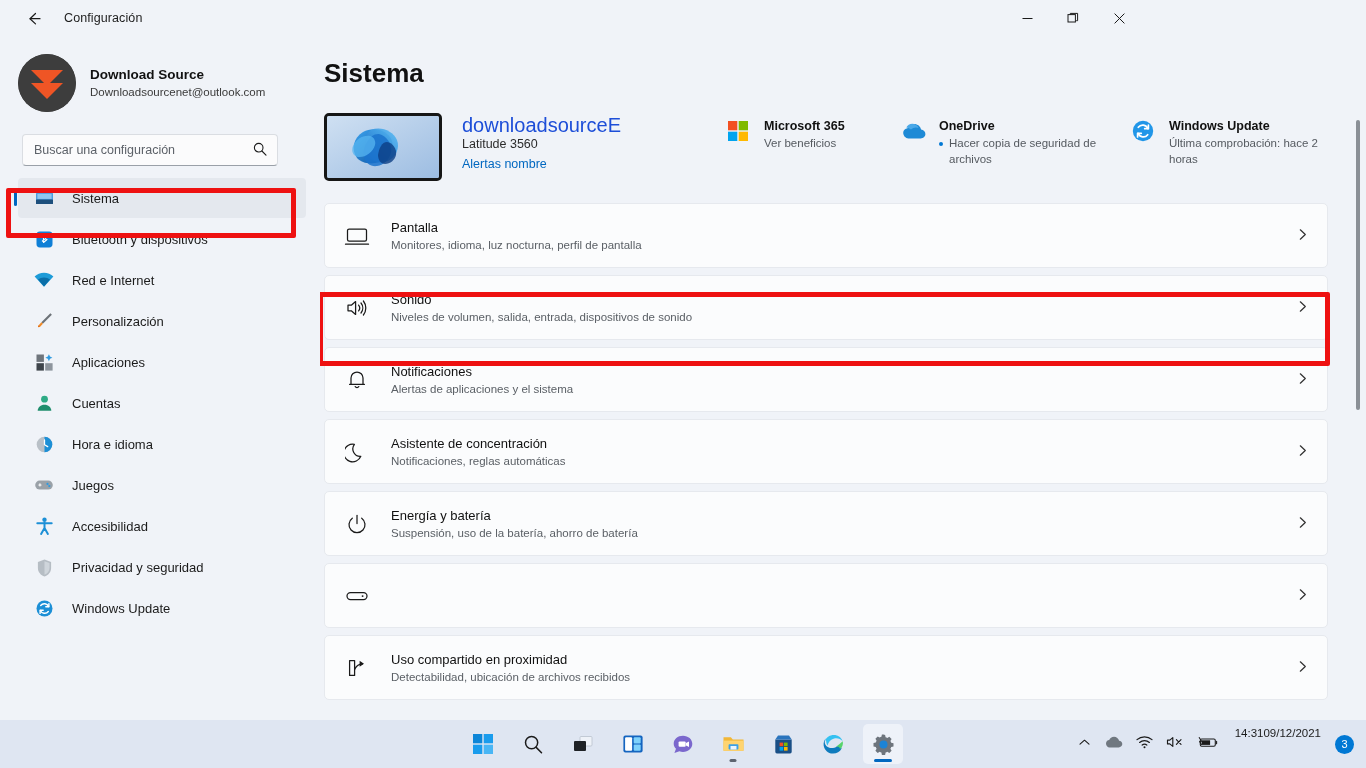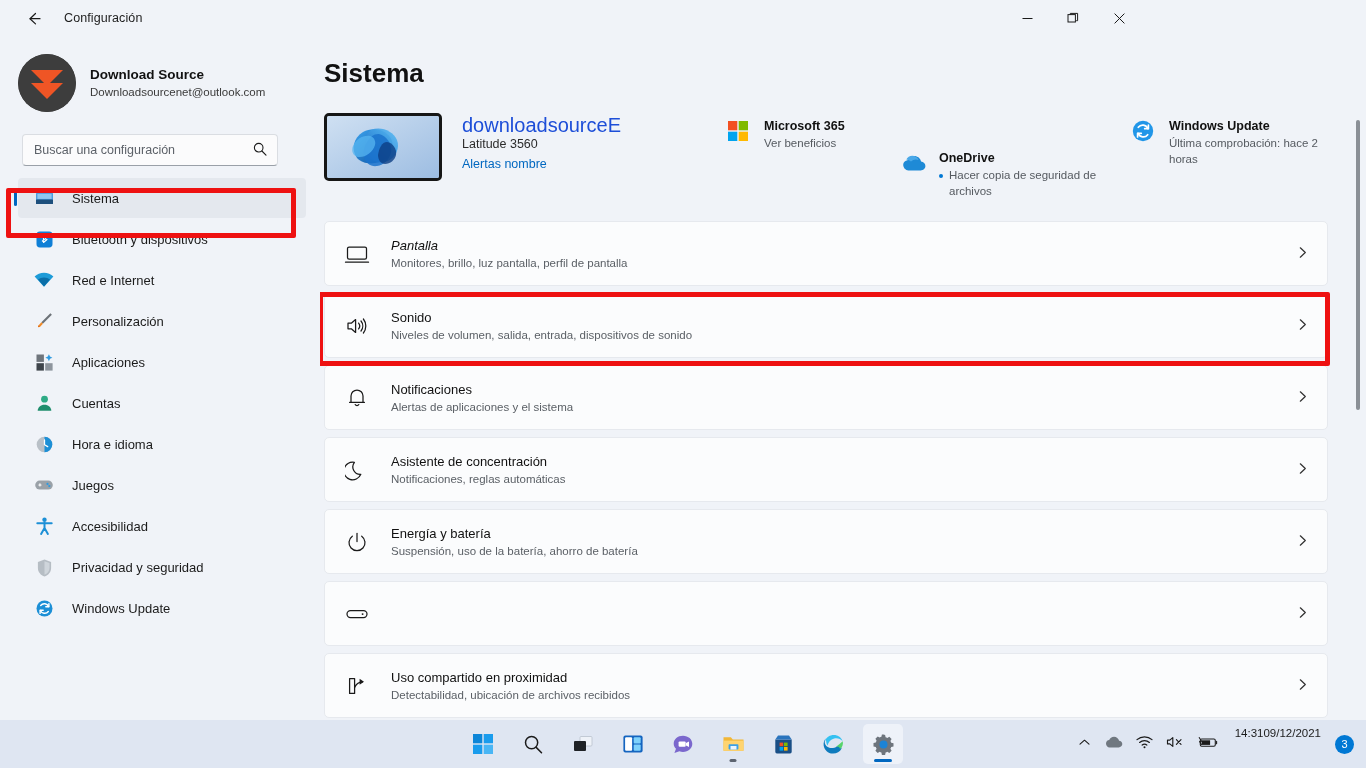--- a/index.html
+++ b/index.html
@@ -621,21 +621,21 @@
             <rect x="1" y="11.7" width="9.3" height="9.3" fill="#00a4ef"></rect>
             <rect x="11.7" y="11.7" width="9.3" height="9.3" fill="#ffb900"></rect>
           </svg>
         </span>
         <span class="stat-text">
           <span class="stat-title" style="display:block;">Microsoft 365</span>
           <span class="stat-sub" style="display:block;">Ver beneficios</span>
         </span>
       </div>
 
-      <div class="statcard" style="width:230px;margin-top:32px;">
+      <div class="statcard" style="width:230px;">
         <span class="stat-icon">
           <svg width="26" height="20" viewBox="0 0 26 20">
             <path d="M8.4 17.4h12.3c2.6 0 4.7-2 4.7-4.4 0-2.3-1.9-4.2-4.3-4.4-.6-3.2-3.5-5.6-7-5.6-3 0-5.6 1.8-6.6 4.3-2.4.2-4.3 2.1-4.3 4.5 0 2.9 2.3 5.6 5.2 5.6z" fill="#1e8ad6"></path>
             <path d="M11 8.5c1.9-2 5-2.7 7.6-1.5-.9-2.5-3.4-4.3-6.3-4.3-2.6 0-4.9 1.5-6 3.7 1.7.2 3.3.9 4.7 2.1z" fill="#4aa8e8"></path>
           </svg>
         </span>
         <span class="stat-text">
           <span class="stat-title" style="display:block;">OneDrive</span>
           <span class="stat-sub bulleted" style="display:block;">Hacer copia de seguridad de archivos</span>
         </span>
@@ -660,22 +660,22 @@
     <div class="settings-list">
 
       <div class="srow">
         <span class="srow-icon">
           <svg width="26" height="22" viewBox="0 0 26 22" fill="none">
             <rect x="3.5" y="4" width="19" height="12" rx="1.6" stroke="currentColor" stroke-width="1.25"></rect>
             <path d="M1.5 19.2h23" stroke="currentColor" stroke-width="1.25" stroke-linecap="round"></path>
           </svg>
         </span>
         <span class="srow-text">
-          <span class="srow-title" style="display:block;font-style:italic;">Pantalla</span>
-          <span class="srow-sub" style="display:block;">Monitores, brillo, luz pantalla, perfil de pantalla</span>
+          <span class="srow-title" style="display:block;">Pantalla</span>
+          <span class="srow-sub" style="display:block;">Monitores, idioma, luz nocturna, perfil de pantalla</span>
         </span>
         <span class="srow-chev">
           <svg width="13" height="13" viewBox="0 0 13 13" fill="none">
             <path d="M4.3 1.8l5 4.7-5 4.7" stroke="currentColor" stroke-width="1.2" stroke-linecap="round" stroke-linejoin="round"></path>
           </svg>
         </span>
       </div>
 
       <div class="srow">
         <span class="srow-icon">

